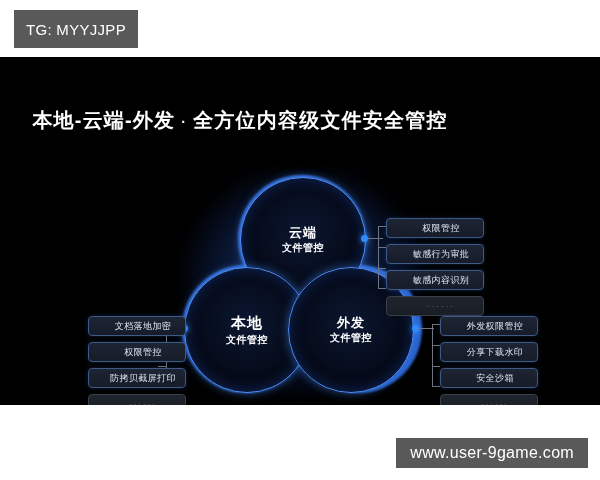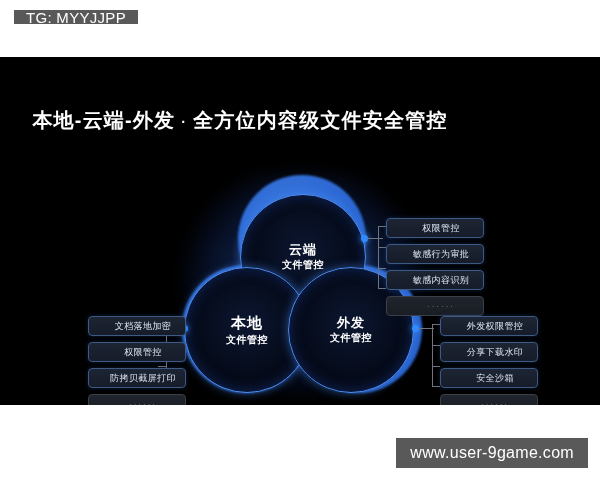--- a/index.html
+++ b/index.html
@@ -24,21 +24,21 @@
     letter-spacing: 0.3px;
     display: flex;
     align-items: center;
     justify-content: center;
     white-space: nowrap;
   }
   #wm-top {
     left: 14px;
     top: 10px;
     height: 14px;
-    padding: 0 12px;
+    padding: 12px 12px;
   }
   #wm-bottom {
     right: 12px;
     bottom: 12px;
     height: 30px;
     padding: 0 14px;
     font-size: 16px;
     margin-left: 36px;
   }
 
@@ -118,21 +118,21 @@
     letter-spacing: 1px;
     line-height: 1.15;
   }
   .node .n-sub {
     font-size: 10px;
     font-weight: bold;
     letter-spacing: 0.5px;
     line-height: 1.3;
     margin-top: 1px;
   }
-  #node-cloud { left: 80px; top: 37px;  width: 124px; height: 124px; }
+  #node-cloud { left: 80px; top: 20px;  width: 124px; height: 124px; }
   #node-local { left: 24px; top: 110px; width: 124px; height: 124px; }
   #node-local .n-main { font-size: 15px; }
   #node-share { left: 128px; top: 110px; width: 124px; height: 124px; }
 
   .conn-dot {
     position: absolute;
     width: 7px;
     height: 7px;
     border-radius: 50%;
     background: #2f8bff;

